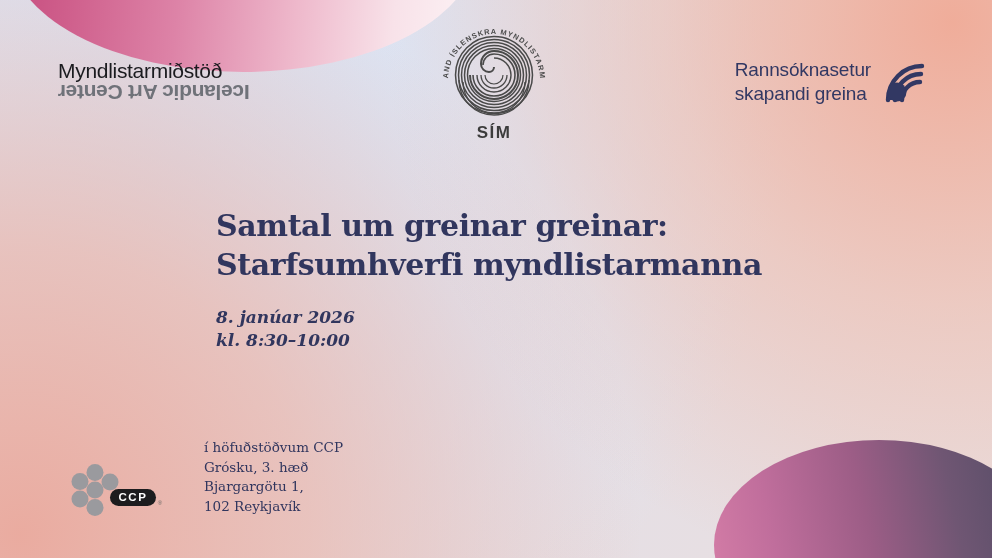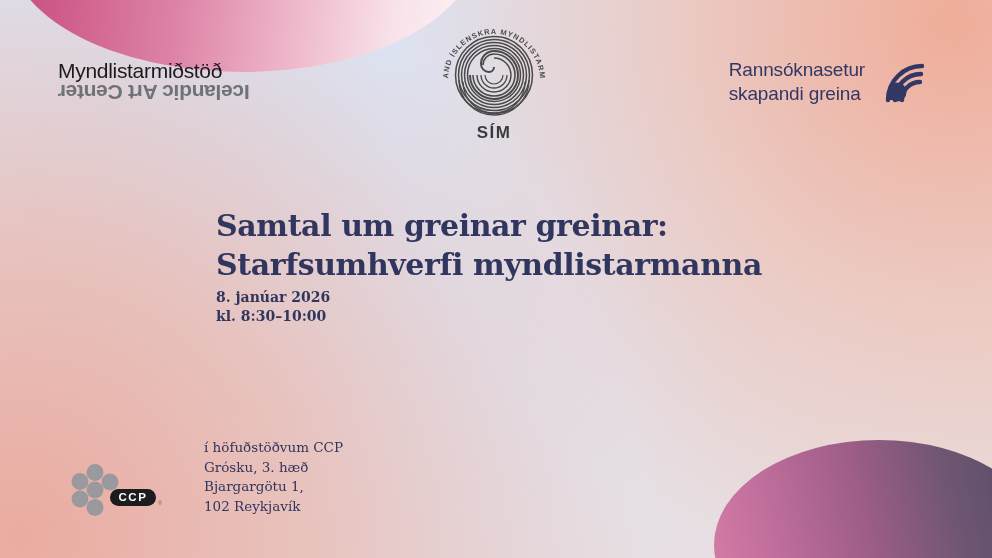--- a/index.html
+++ b/index.html
@@ -63,21 +63,21 @@
     letter-spacing:-0.3px; white-space:nowrap;
     transform:scale(-1,-1);
     margin-top:1px;
   }
 
   
   #logo-sim { position:absolute; left:432px; top:18px; width:124px; height:124px; }
   #logo-sim svg { display:block; width:124px; height:124px; }
 
   
-  #logo-rsg { position:absolute; right:62px; top:58px; display:flex; align-items:center; gap:19px; }
+  #logo-rsg { position:absolute; right:62px; top:58px; display:flex; align-items:center; gap:13px; }
   #logo-rsg .rsg-text {
     font-size:19px; color:#323863; line-height:1.28; letter-spacing:-0.15px;
     white-space:nowrap;
   }
   #logo-rsg .rsg-icon { width:46px; height:44px; flex:0 0 auto; }
   #logo-rsg .rsg-icon svg { display:block; }
 
   
   #main { position:absolute; left:216px; top:206px; }
 
@@ -85,27 +85,28 @@
     font-family:"DejaVu Serif", serif;
     font-weight:bold;
     font-size:30px;
     line-height:1.30;
     color:#31365e;
     letter-spacing:-0.4px;
     white-space:pre-line;
   }
 
   #event-datetime {
-    margin-top:4px;
+    margin-top:22px;
     font-family:"DejaVu Serif", serif;
     font-weight:bold;
-    font-size:14px;
+    font-size:17px;
     line-height:1.38;
     color:#31365e;
     white-space:pre-line;
+    font-style:italic;
   }
 
   
   #venue {
     position:absolute; left:204px; top:438px;
     font-family:"DejaVu Serif", serif;
     font-size:13.5px;
     line-height:1.46;
     color:#31365e;
     white-space:pre-line;

